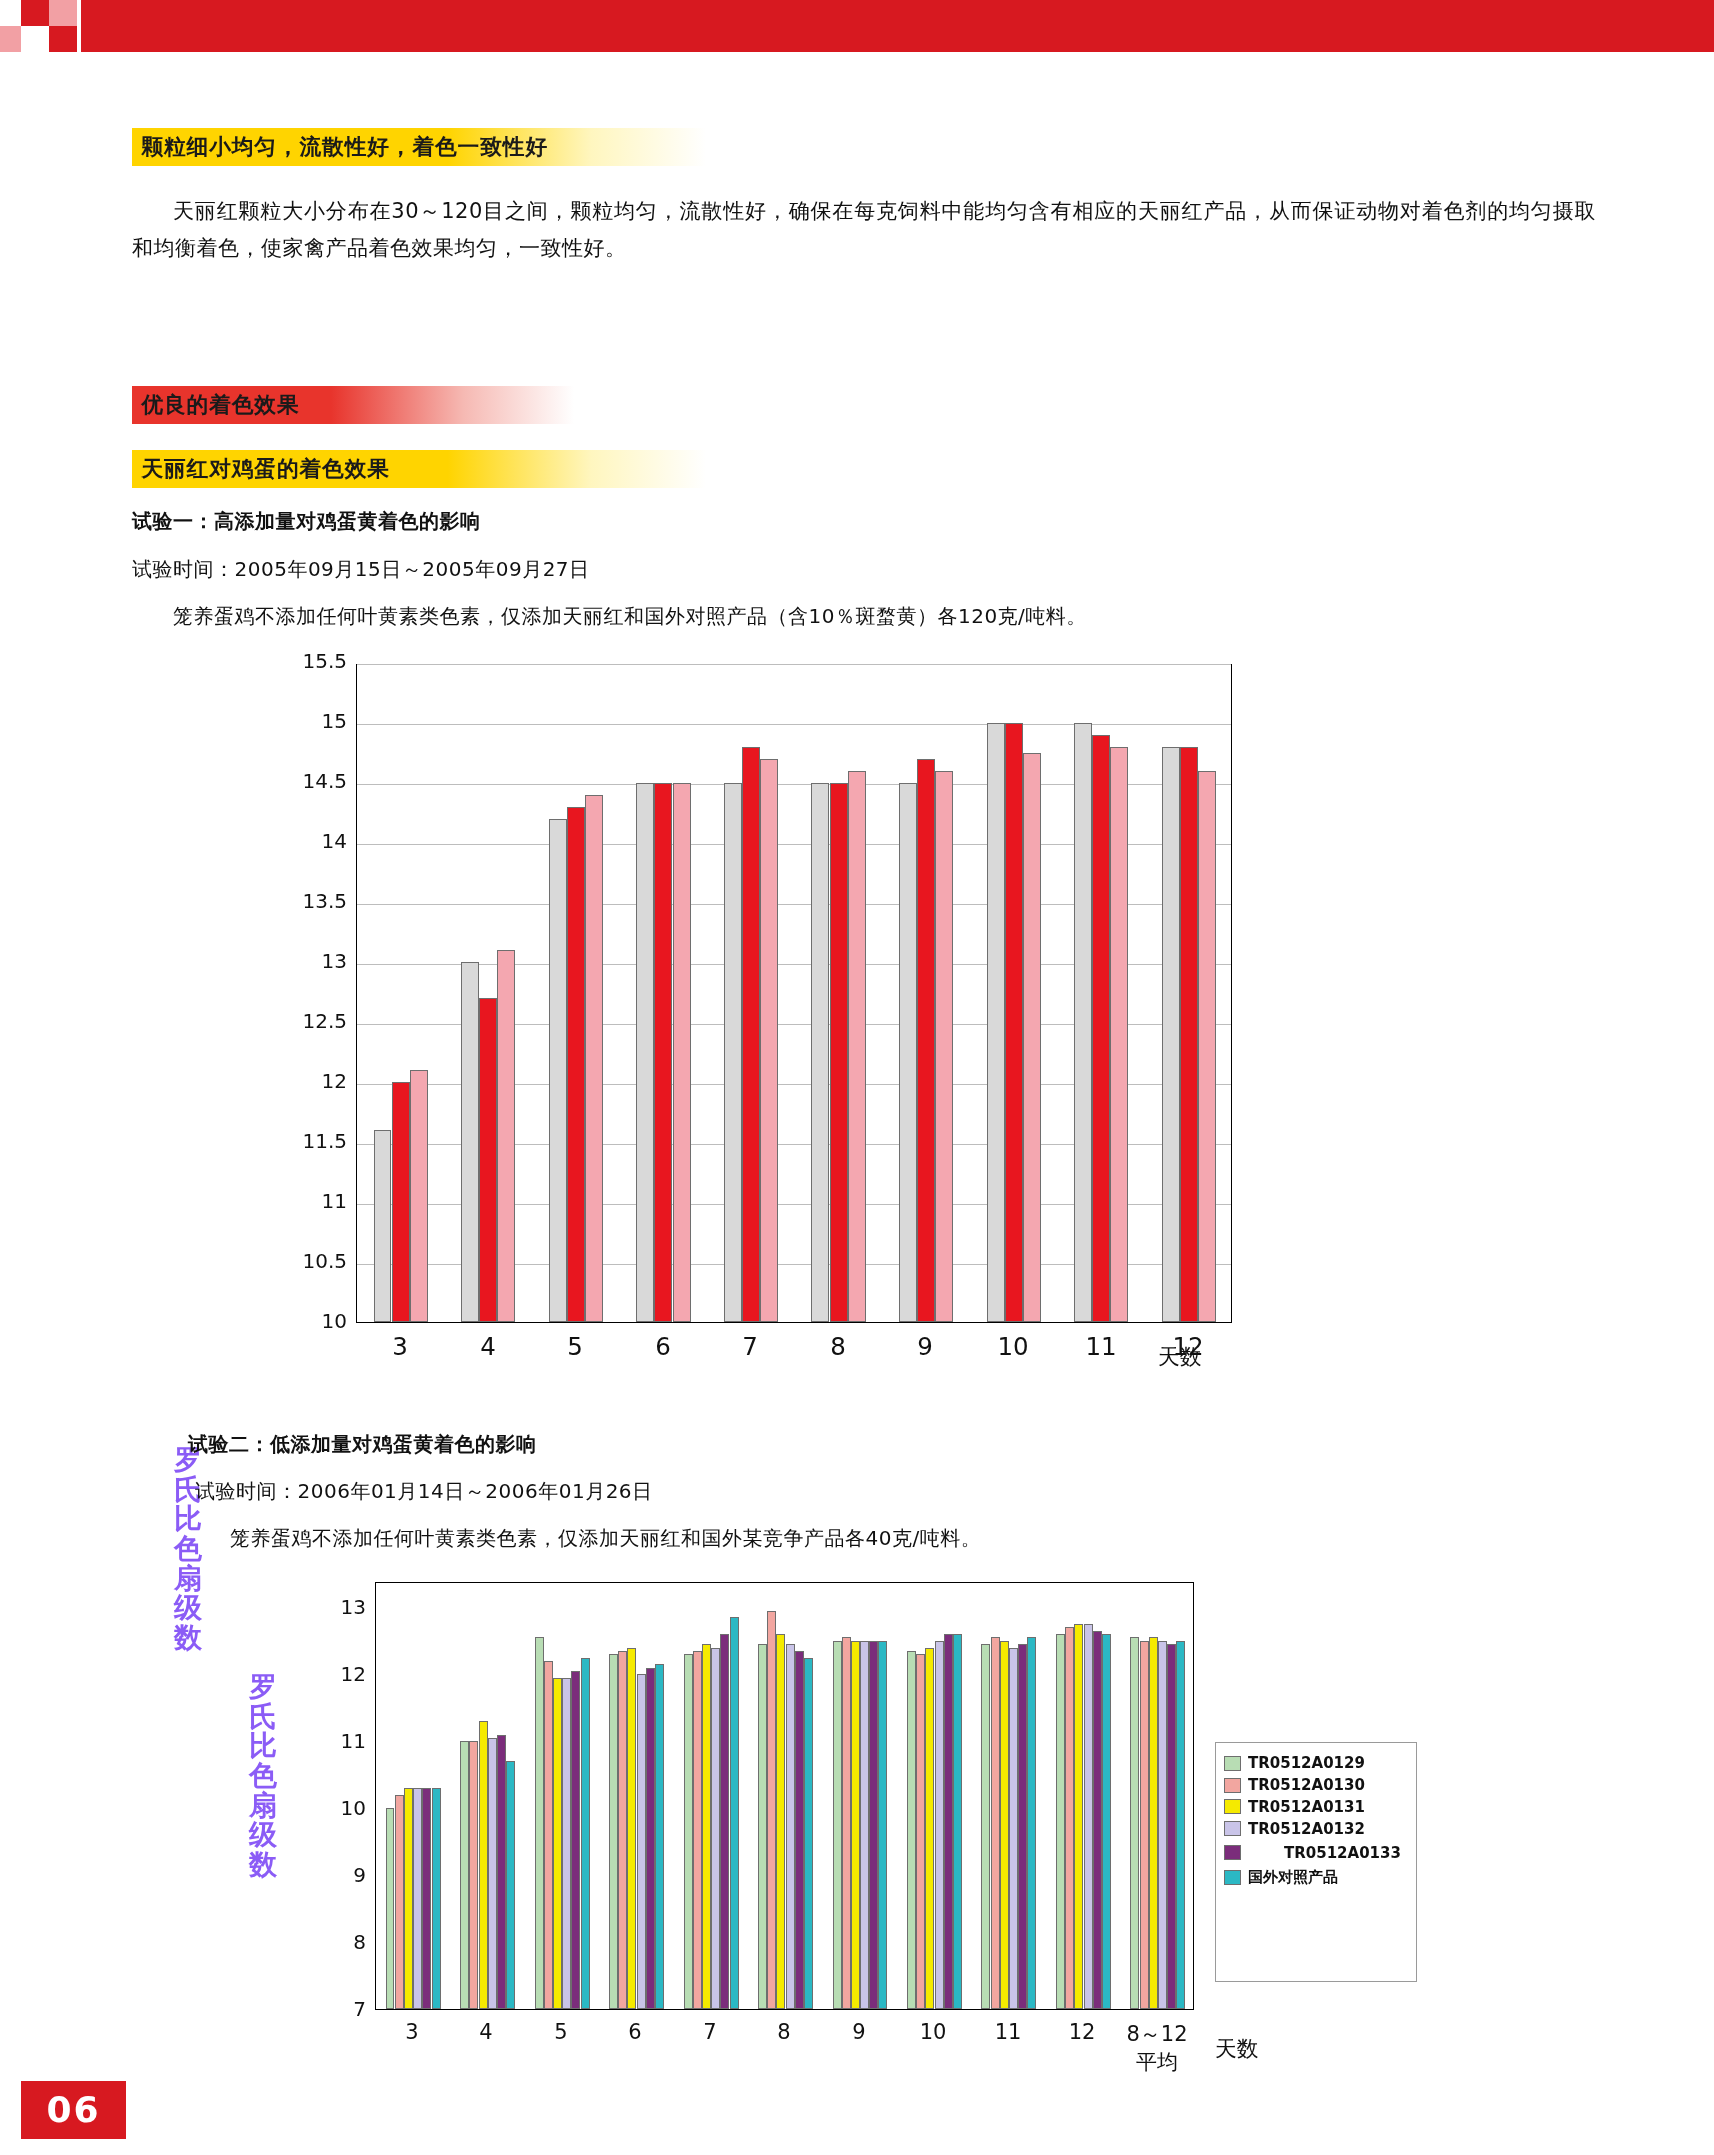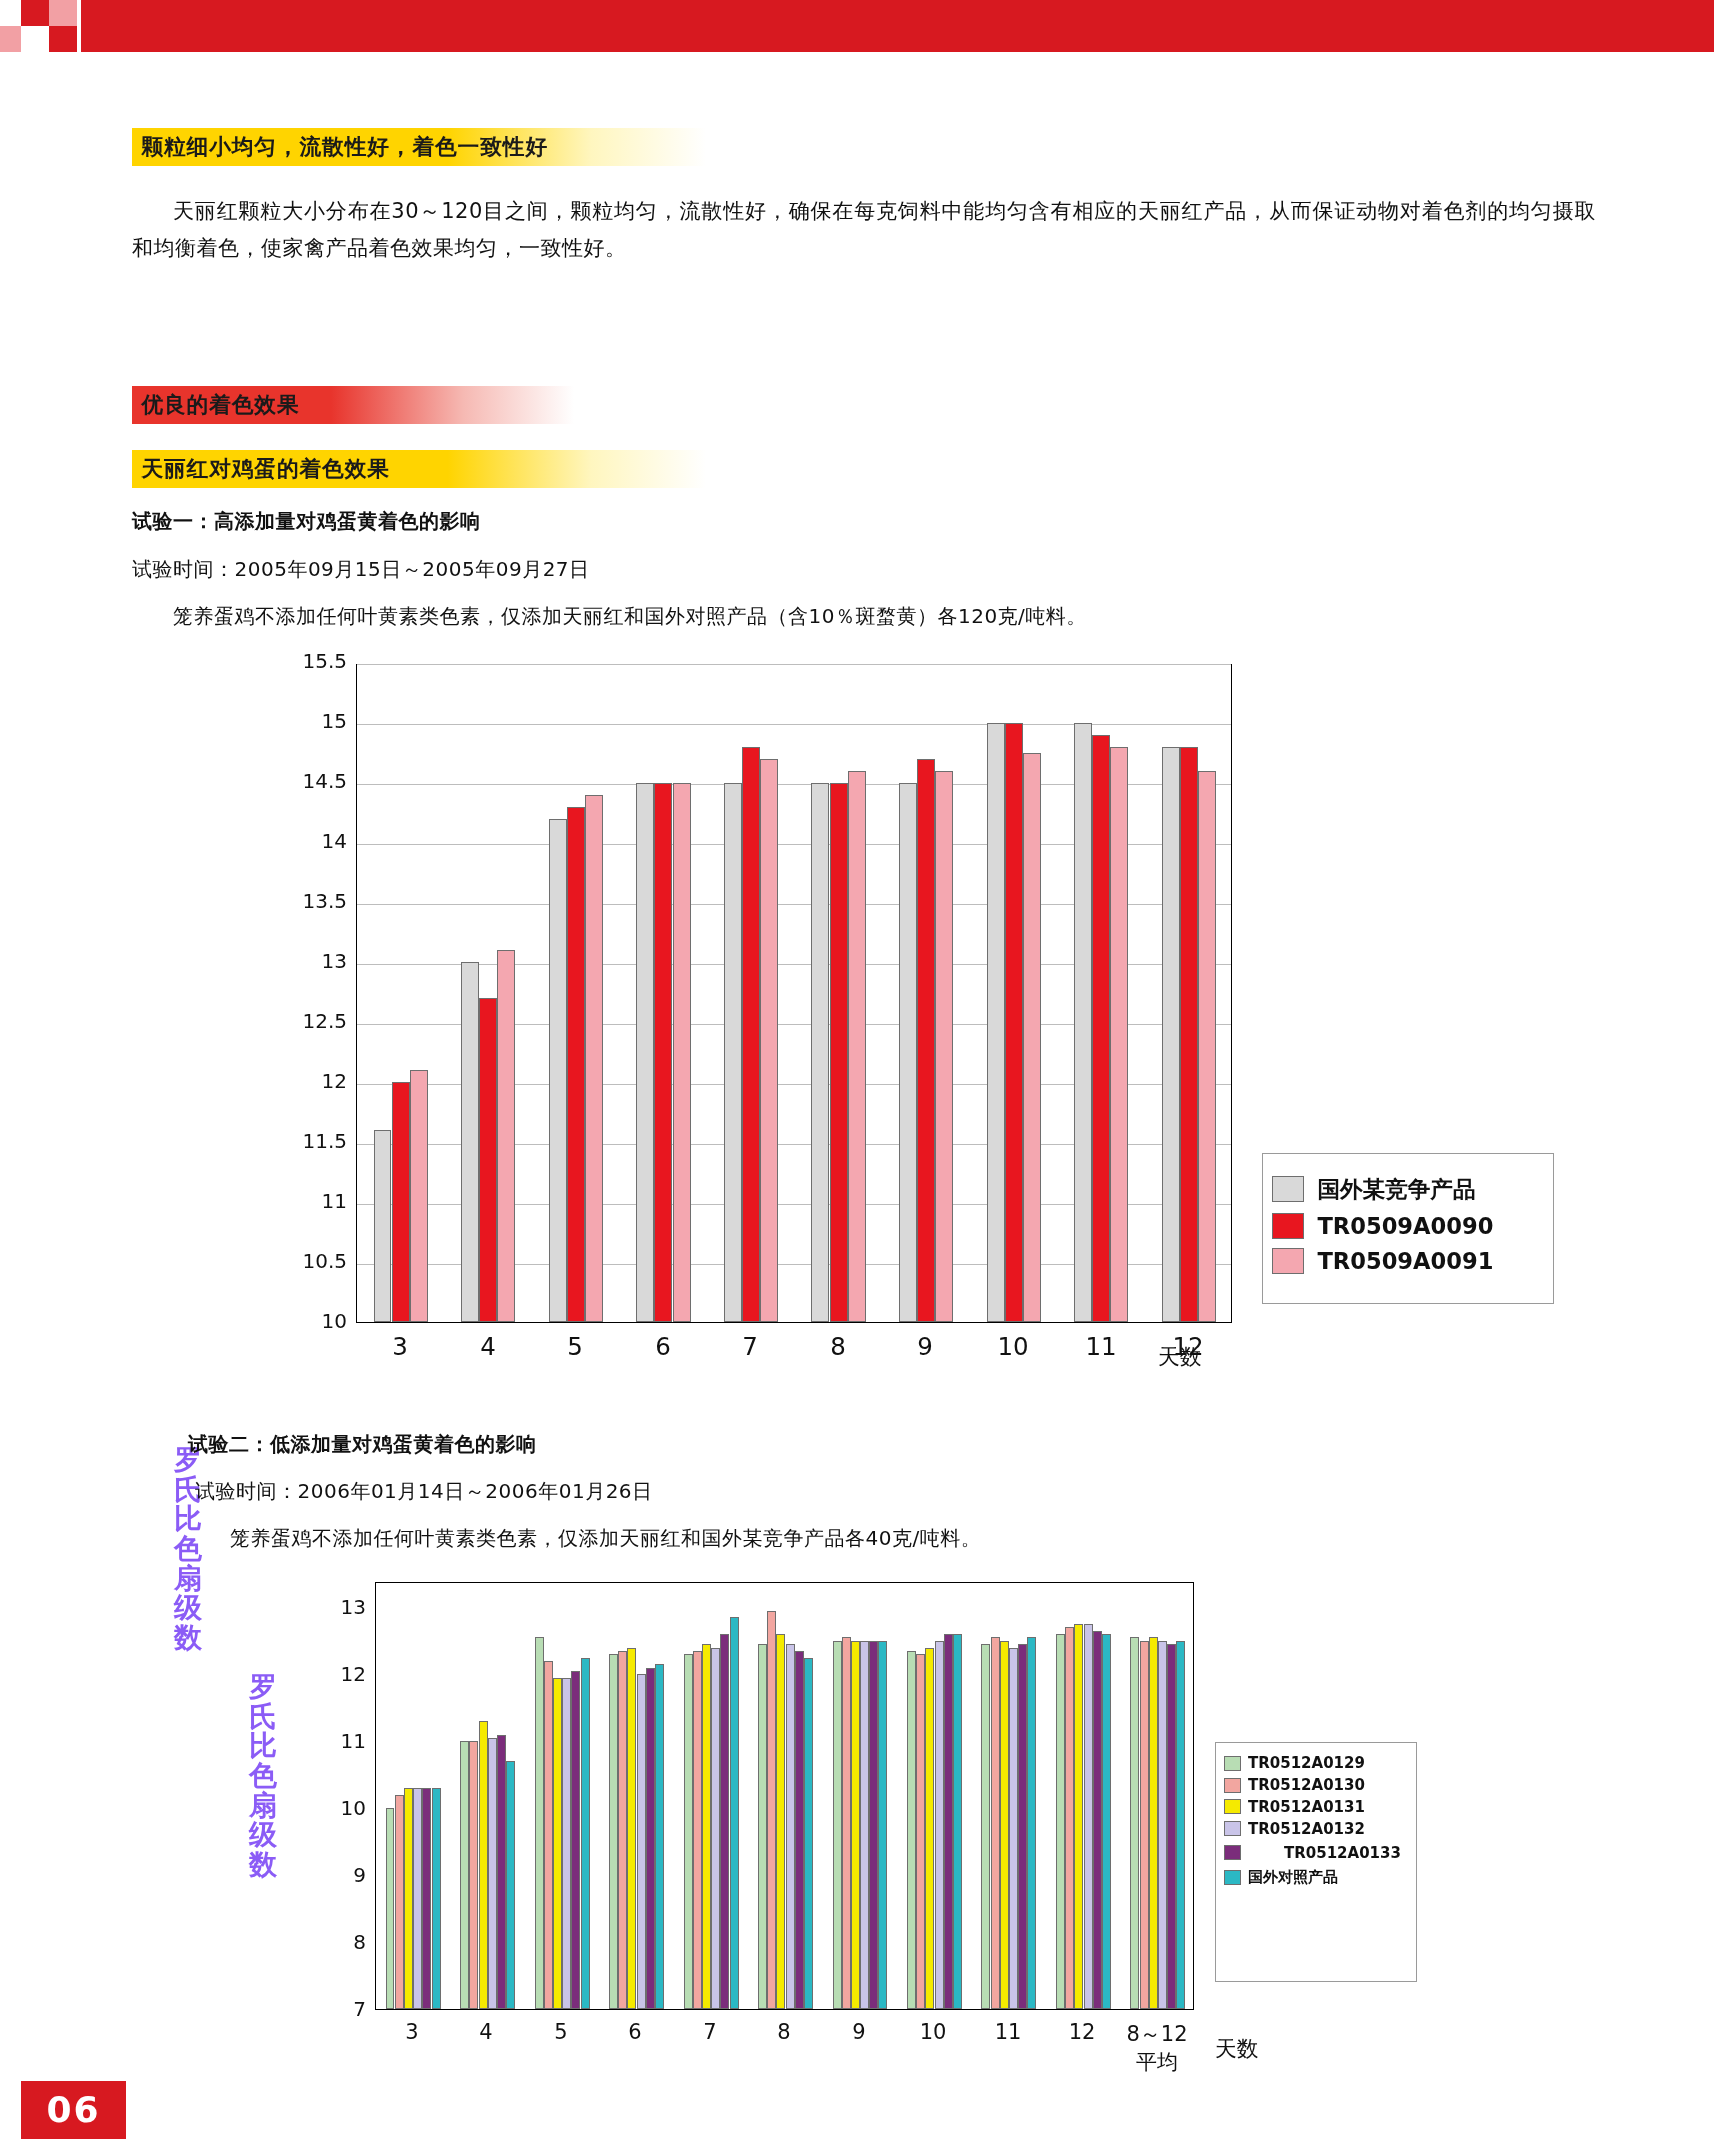--- a/index.html
+++ b/index.html
@@ -124,34 +124,20 @@
       <div class="bar" style="left: 648px; width: 17.6px; height: 599px; background: rgb(232, 22, 31); border: 0.9px solid rgb(110, 110, 110);"></div>
       <div class="bar" style="left: 666px; width: 17.6px; height: 569px; background: rgb(244, 167, 176); border: 0.9px solid rgb(110, 110, 110);"></div>
       <div class="bar" style="left: 717px; width: 17.6px; height: 599px; background: rgb(217, 217, 217); border: 0.9px solid rgb(110, 110, 110);"></div>
       <div class="bar" style="left: 735px; width: 17.6px; height: 587px; background: rgb(232, 22, 31); border: 0.9px solid rgb(110, 110, 110);"></div>
       <div class="bar" style="left: 753px; width: 17.6px; height: 575px; background: rgb(244, 167, 176); border: 0.9px solid rgb(110, 110, 110);"></div>
       <div class="bar" style="left: 805px; width: 17.6px; height: 575px; background: rgb(217, 217, 217); border: 0.9px solid rgb(110, 110, 110);"></div>
       <div class="bar" style="left: 823px; width: 17.6px; height: 575px; background: rgb(232, 22, 31); border: 0.9px solid rgb(110, 110, 110);"></div>
       <div class="bar" style="left: 841px; width: 17.6px; height: 551px; background: rgb(244, 167, 176); border: 0.9px solid rgb(110, 110, 110);"></div>
     </div>
   <div class="axis-title-h" style="left:1158px;top:702px;">天数</div>
-  <div class="legend" id="legend1" style="left:1262px;top:513px;width:292px;height:151px;padding:11.3px 9.4px;">
-      <div class="legend-row" style="margin: 8.5px 0px;">
-        <span class="legend-sw" style="width: 32px; height: 26px; background: rgb(217, 217, 217); border: 0.9px solid rgb(110, 110, 110); margin-right: 13px;"></span>
-        <span class="legend-lb">国外某竞争产品</span>
-      </div>
-      <div class="legend-row" style="margin: 8.5px 0px;">
-        <span class="legend-sw" style="width: 32px; height: 26px; background: rgb(232, 22, 31); border: 0.9px solid rgb(110, 110, 110); margin-right: 13px;"></span>
-        <span class="legend-lb">TR0509A0090</span>
-      </div>
-      <div class="legend-row" style="margin: 8.5px 0px;">
-        <span class="legend-sw" style="width: 32px; height: 26px; background: rgb(244, 167, 176); border: 0.9px solid rgb(110, 110, 110); margin-right: 13px;"></span>
-        <span class="legend-lb">TR0509A0091</span>
-      </div>
-    </div>
 <div class="ytick" style="width: 85px; left: 262px; top: 669px;">10</div>
     <div class="ytick" style="width: 85px; left: 262px; top: 609px;">10.5</div>
     <div class="ytick" style="width: 85px; left: 262px; top: 549px;">11</div>
     <div class="ytick" style="width: 85px; left: 262px; top: 489px;">11.5</div>
     <div class="ytick" style="width: 85px; left: 262px; top: 429px;">12</div>
     <div class="ytick" style="width: 85px; left: 262px; top: 369px;">12.5</div>
     <div class="ytick" style="width: 85px; left: 262px; top: 309px;">13</div>
     <div class="ytick" style="width: 85px; left: 262px; top: 249px;">13.5</div>
     <div class="ytick" style="width: 85px; left: 262px; top: 189px;">14</div>
     <div class="ytick" style="width: 85px; left: 262px; top: 129px;">14.5</div>

